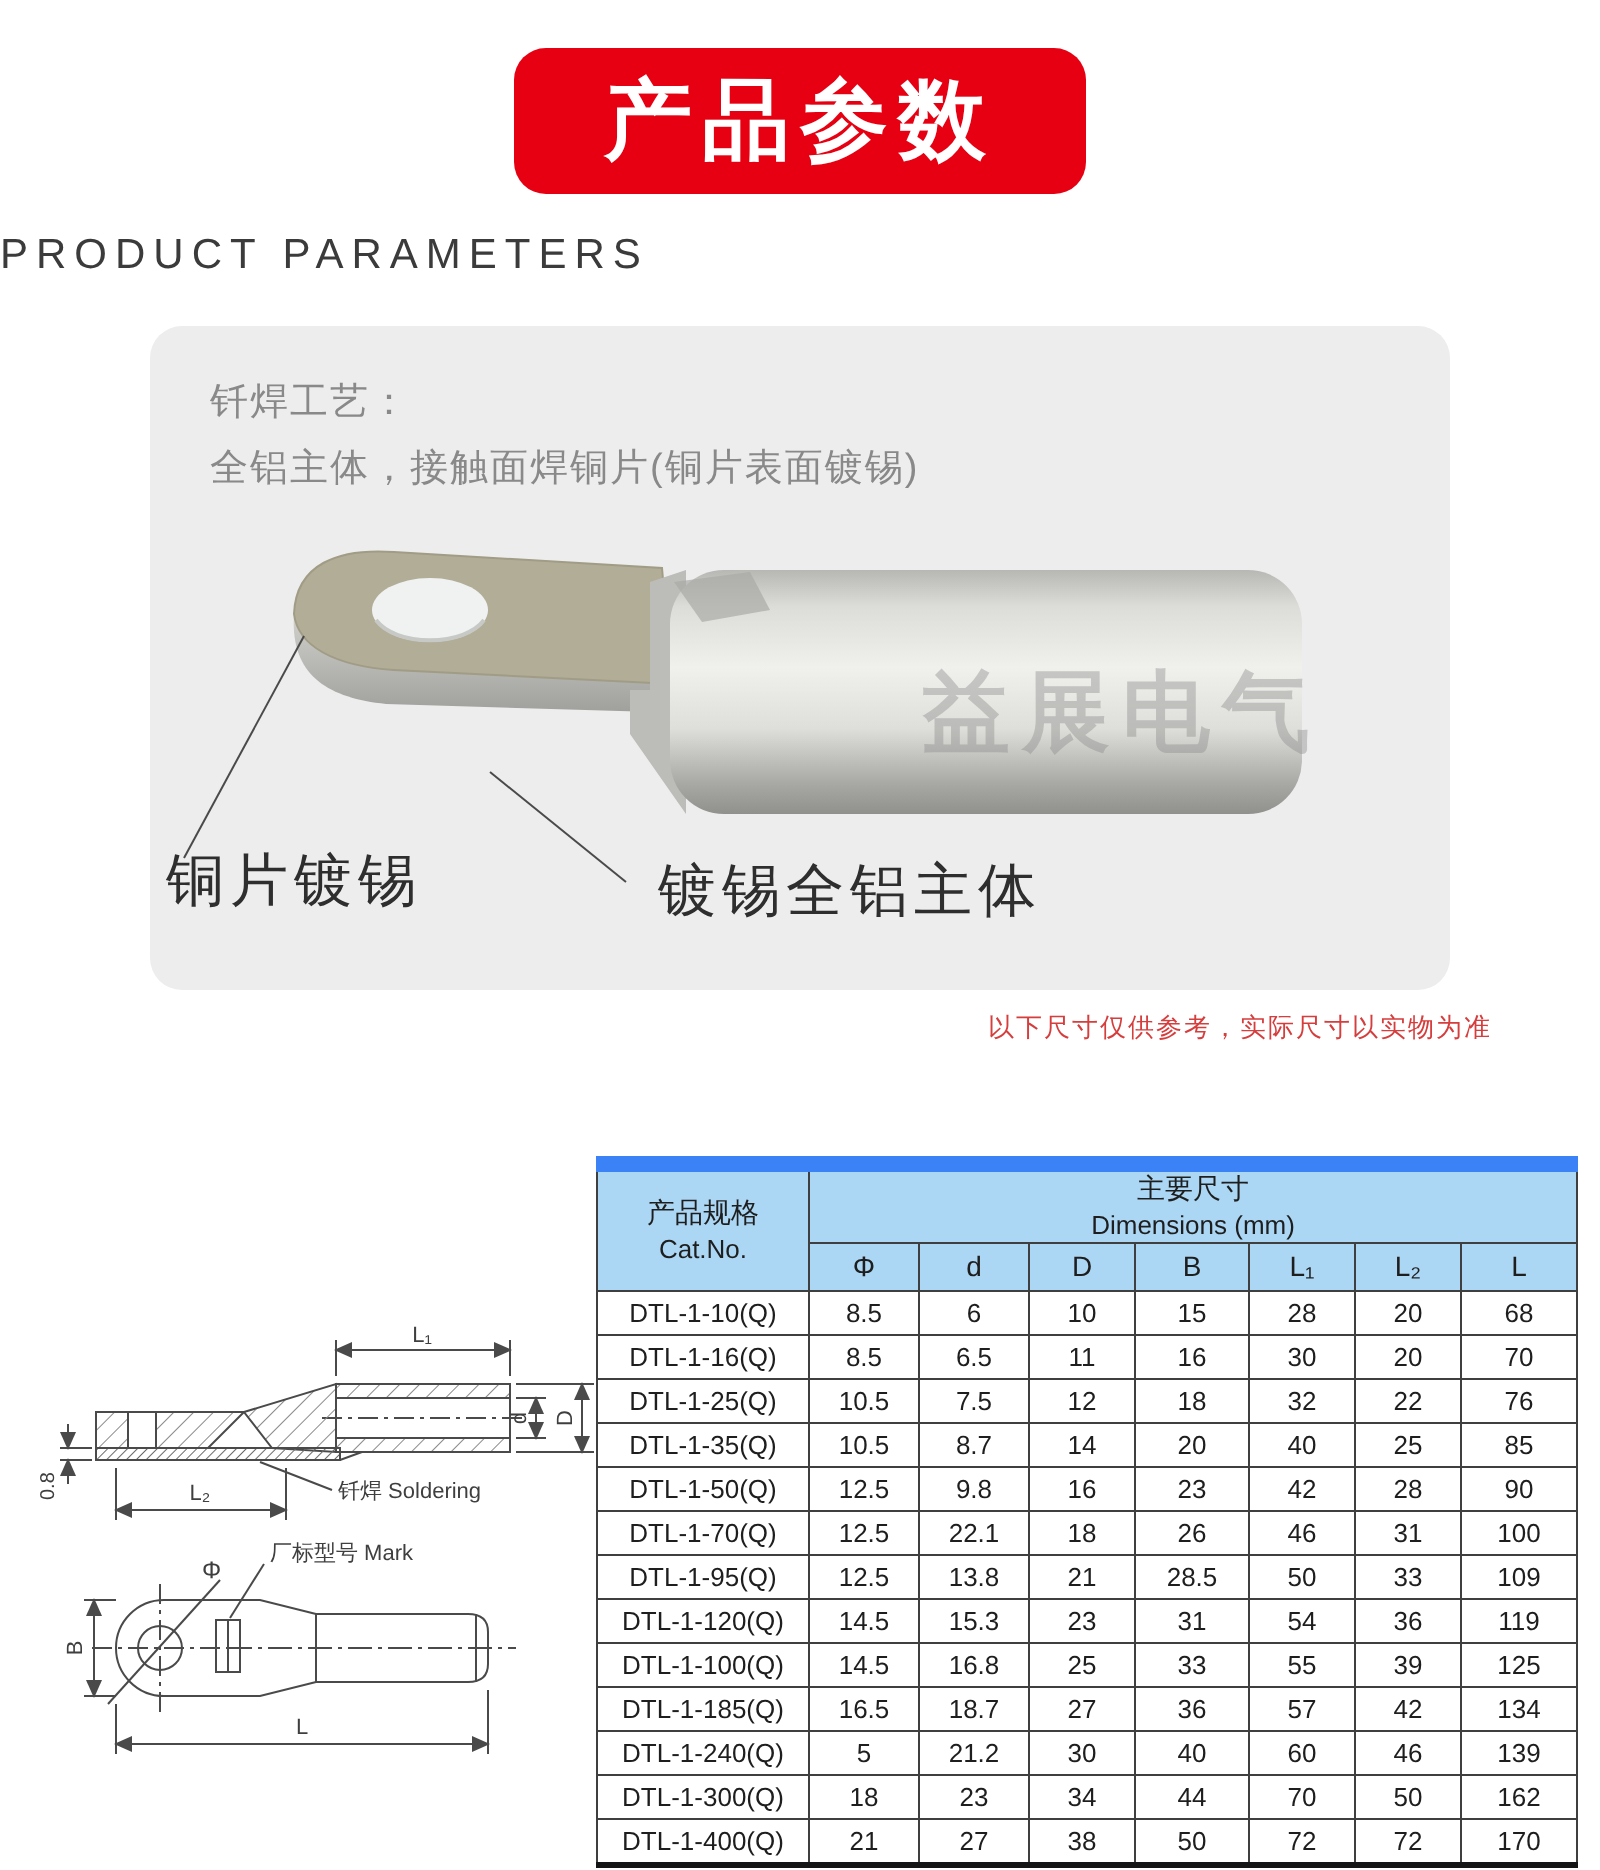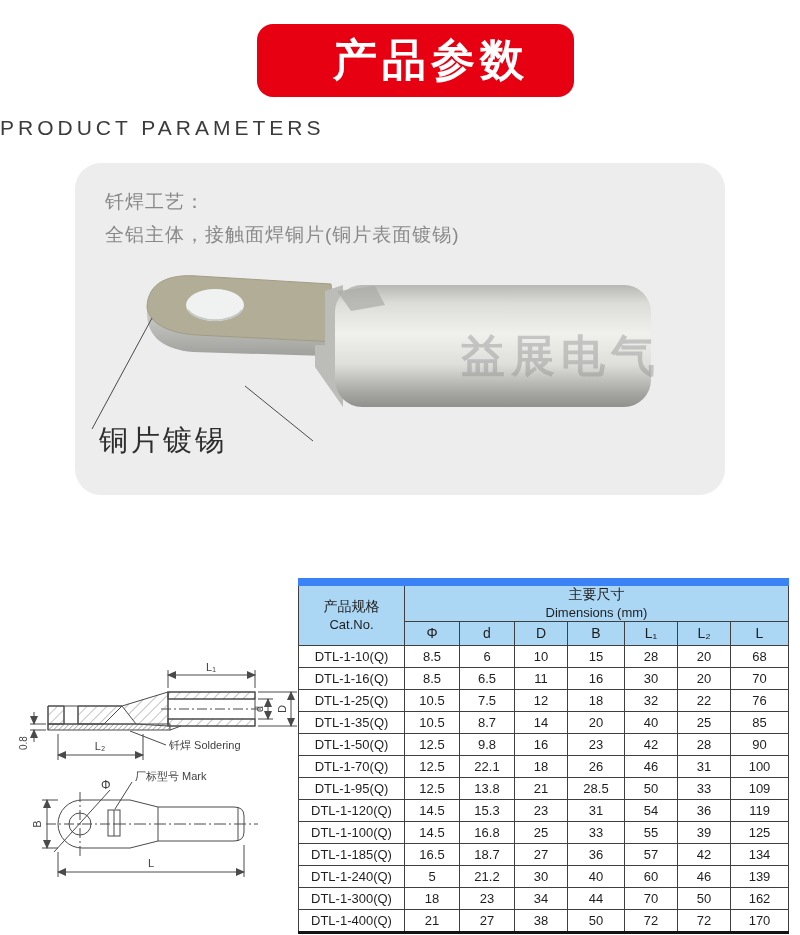--- a/index.html
+++ b/index.html
@@ -1,34 +1,34 @@
 <!DOCTYPE html>
 <html><head>
 <meta charset="utf-8">
 <style>
   html,body{margin:0;padding:0;}
   body{font-family:"Liberation Sans", sans-serif; background:#fff;}
   .page{position:relative; width:800px; height:935px; background:#ffffff; overflow:hidden;}
 
   
   .banner{position:absolute; left:257px; top:24px; width:286px; height:73px;
-          background:#e60012; border-radius:16px; display:flex; align-items:center; justify-content:center;padding-left:31px;}
+          background:#e60012; border-radius:16px; display:flex; align-items:center; justify-content:center;}
   .banner-text{color:#ffffff; font-size:44px; font-weight:bold; letter-spacing:5px;}
   .subtitle{position:absolute; left:0; top:116px; width:800px; text-align:left;
             font-size:21px; color:#3b3b3b; letter-spacing:4px;}
 
   
   .panel{position:absolute; left:75px; top:163px; width:650px; height:332px;
-         background:#ededed; border-radius:26px;}
+         background:#ededed; border-radius:16px;}
   .process-text{position:absolute; left:30px; top:22px; font-size:19px; color:#898989; line-height:1.75; letter-spacing:1px;}
   .process-text span{display:block;}
   .product-svg{position:absolute; left:0; top:86px;}
   .callout{position:absolute; font-family:"DejaVu Serif","Liberation Serif",serif;
            font-size:29px; color:#2e2e2e; letter-spacing:3px; white-space:nowrap;}
-  .callout-left{left:24px; top:258px;}
+  .callout-left{left:8px; top:258px;}
   .callout-right{left:254px; top:263px;}
 
   
   .notice{position:absolute; top:505px; right:54px; font-size:13px; color:#d63d3d; letter-spacing:1px;}
   .dim-title{position:absolute; left:48px; top:532px; font-size:38px; font-weight:bold; color:#000; letter-spacing:3px;}
   .drawings-svg{position:absolute; left:18px; top:646px;}
 
   
   .spec-table{position:absolute; left:298px; top:578px; width:490px;
               border-collapse:collapse; table-layout:fixed;
@@ -77,22 +77,24 @@
       <path d="M113,61 A29,16 0 0 0 167,61" fill="none" stroke="#c6c9c5" stroke-width="2"></path>
       <polygon points="250,42 268,36 268,158 240,118 240,96 250,96" fill="#bcbdb9"></polygon>
       <rect x="260" y="36" width="316" height="122" rx="27" fill="url(#gBarrel)"></rect>
       <polygon points="262,42 300,37 310,56 276,62" fill="#a9aaa6" opacity="0.7"></polygon>
       <text x="386" y="122" font-size="44" font-weight="bold" letter-spacing="6" fill="#8d8d8d" fill-opacity="0.42">益展电气</text>
       <line x1="77" y1="69" x2="17" y2="180" stroke="#4a4a4a" stroke-width="1"></line>
       <line x1="170" y1="137" x2="238" y2="192" stroke="#4a4a4a" stroke-width="1"></line>
     </svg>
 
     <div class="callout callout-left">铜片镀锡</div>
+    <div class="callout callout-right">镀锡全铝主体</div>
   </div>
 
+  <div class="notice">以下尺寸仅供参考，实际尺寸以实物为准</div>
 
   <svg class="drawings-svg" width="282" height="280" viewBox="0 0 282 280">
     <defs>
       <marker id="ar" markerUnits="userSpaceOnUse" markerWidth="9" markerHeight="8" refX="8" refY="4" orient="auto-start-reverse" viewBox="0 0 9 8">
         <path d="M0,0 L9,4 L0,8 Z" fill="#4a4a4a"></path>
       </marker>
       <pattern id="h1" patternUnits="userSpaceOnUse" width="7" height="7" patternTransform="rotate(45)">
         <line x1="0" y1="0" x2="0" y2="7" stroke="#8a8a8a" stroke-width="1"></line>
       </pattern>
       <pattern id="h2" patternUnits="userSpaceOnUse" width="3.5" height="3.5" patternTransform="rotate(45)">

